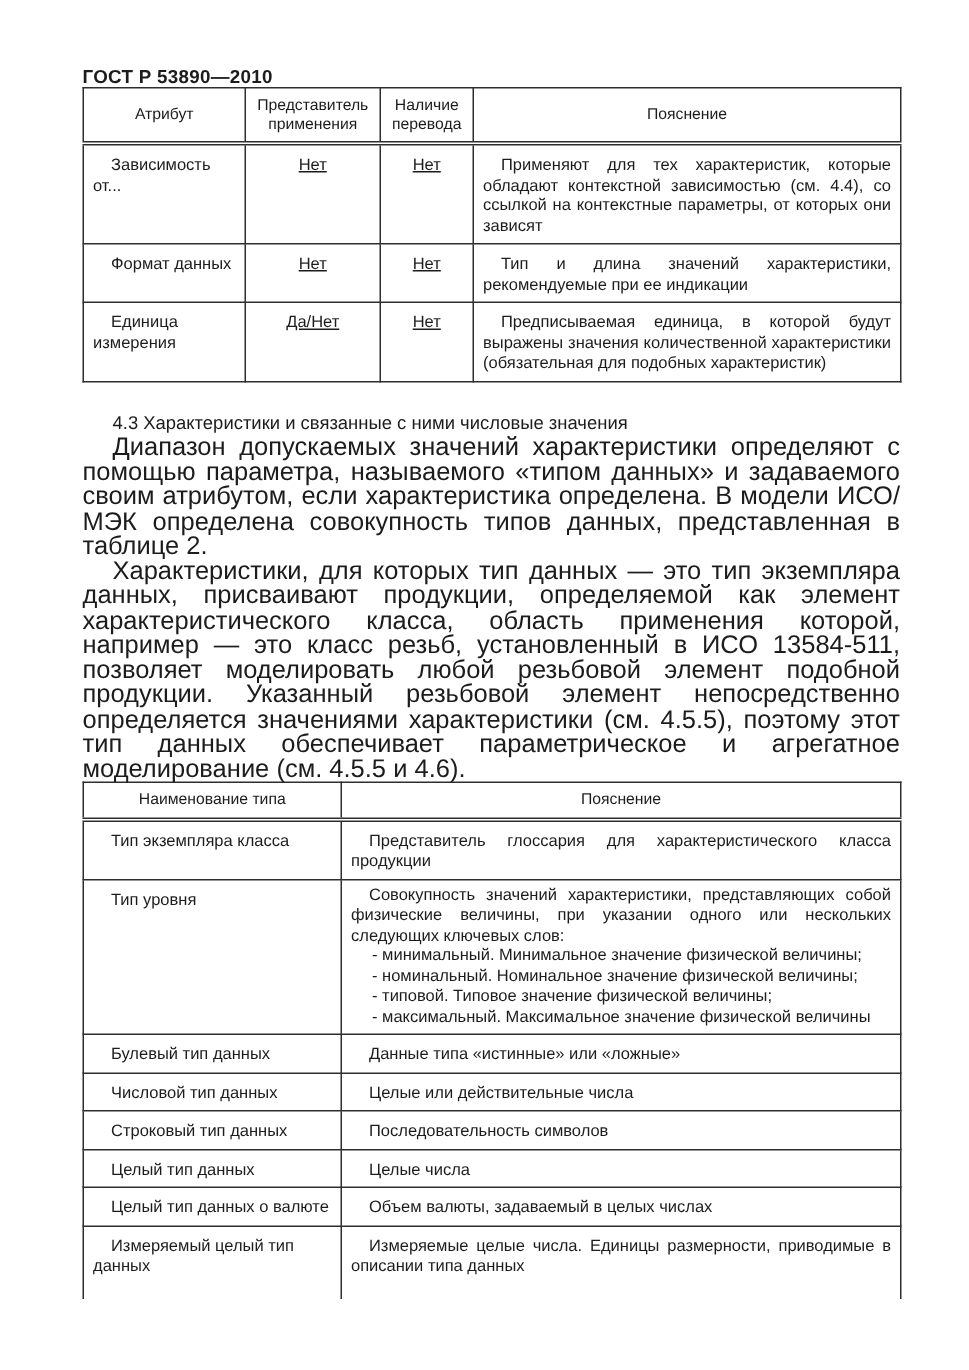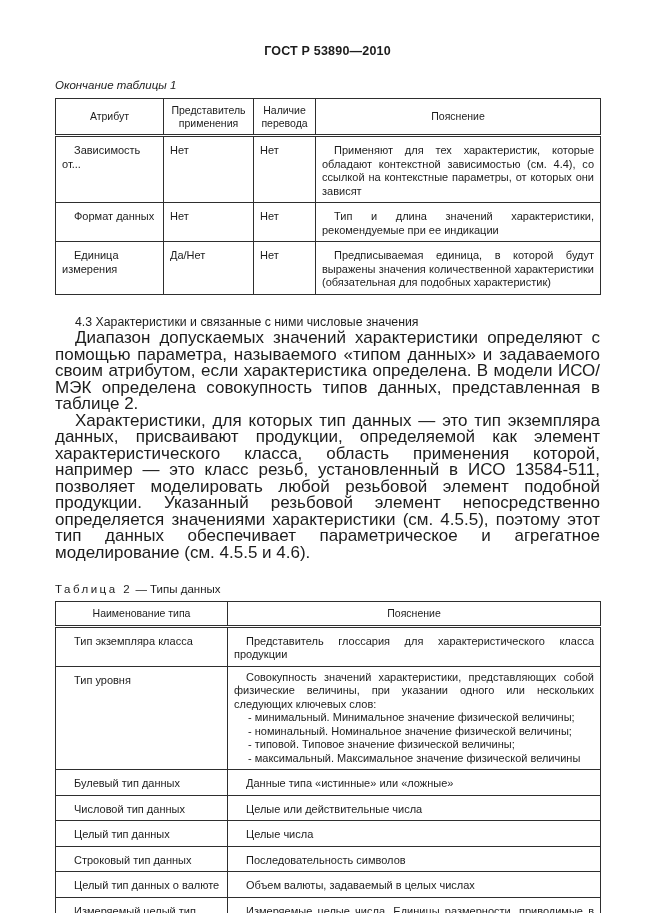--- a/index.html
+++ b/index.html
@@ -7,21 +7,21 @@
   body {
     width: 646px; height: 913px;
     background: #ffffff;
     color: #1c1c1c;
     font-family: "Liberation Sans", sans-serif;
     overflow: hidden;
   }
   .page { padding: 44px 46px 0 55px; width: 646px; }
 
   .gost-header {
-    text-align: center;
+    text-align: left;
     font-weight: bold;
     font-size: 12.5px;
     letter-spacing: 0.2px;
   }
 
   .t1-caption {
     font-style: italic;
     font-size: 11.5px;
     margin: 21px 0 7px 0;
   }
@@ -41,21 +41,21 @@
   th {
     font-weight: normal;
     text-align: center;
     vertical-align: middle;
     font-size: 10.5px;
     line-height: 12.5px;
     padding: 5px 3px;
     border-bottom: 3px double #2e2e2e;
   }
   .c-attr   { text-indent: 12px; padding-top: 7px; margin-left: 19px; }
-  .c-center { padding-top: 7px; }
+  .c-center { text-align: center; padding-top: 7px; text-decoration: underline; }
   .c-note   { text-align: justify; text-indent: 12px; padding-top: 7px; }
 
   .t1 .col-attr  { width: 108px; }
   .t1 .col-mand  { width: 90px; }
   .t1 .col-trans { width: 62px; }
   .t1 .col-note  { width: 285px; }
 
   .section-heading {
     font-weight: normal;
     font-size: 12.3px;
@@ -83,21 +83,20 @@
   .t2 .list { margin-top: 0; }
   .t2 .list-item { padding-left: 14px; }
 </style>
 </head>
 <body>
 
 <div class="page">
 
   <div class="gost-header">ГОСТ Р 53890—2010</div>
 
-  <div class="t1-caption">Окончание таблицы 1</div>
 
   <table class="t1">
     <colgroup>
       <col class="col-attr">
         <col class="col-mand">
         <col class="col-trans">
         <col class="col-note">
     </colgroup>
     <thead>
       <tr>
@@ -126,21 +125,20 @@
         <td class="c-center">Нет</td>
         <td class="c-note">Предписываемая единица, в которой будут выражены значения количественной характеристики (обязательная для подобных характеристик)</td>
       </tr>
     </tbody>
   </table>
 
   <div class="section-heading">4.3 Характеристики и связанные с ними числовые значения</div>
   <p class="para">Диапазон допускаемых значений характеристики определяют с помощью параметра, называемого «типом данных» и задаваемого своим атрибутом, если характеристика определена. В модели ИСО/МЭК определена совокупность типов данных, представленная в таблице 2.</p>
   <p class="para">Характеристики, для которых тип данных — это тип экземпляра данных, присваивают продукции, определяемой как элемент характеристического класса, область применения которой, например — это класс резьб, установленный в ИСО 13584-511, позволяет моделировать любой резьбовой элемент подобной продукции. Указанный резьбовой элемент непосредственно определяется значениями характеристики (см. 4.5.5), поэтому этот тип данных обеспечивает параметрическое и агрегатное моделирование (см. 4.5.5 и 4.6).</p>
 
-  <div class="t2-caption"><span class="sp">Таблица 2</span> <span>— Типы данных</span></div>
 
   <table class="t2">
     <colgroup>
       <col class="col-name">
         <col class="col-note">
     </colgroup>
     <thead>
       <tr>
         <th>Наименование типа</th>
         <th>Пояснение</th>
@@ -165,26 +163,26 @@
       </tr>
       <tr>
         <td class="c-attr">Булевый тип данных</td>
         <td class="c-note">Данные типа «истинные» или «ложные»</td>
       </tr>
       <tr>
         <td class="c-attr">Числовой тип данных</td>
         <td class="c-note">Целые или действительные числа</td>
       </tr>
       <tr>
+        <td class="c-attr">Строковый тип данных</td>
+        <td class="c-note">Последовательность символов</td>
+      </tr>
+      <tr>
         <td class="c-attr">Целый тип данных</td>
         <td class="c-note">Целые числа</td>
-      </tr>
-      <tr>
-        <td class="c-attr">Строковый тип данных</td>
-        <td class="c-note">Последовательность символов</td>
       </tr>
       <tr>
         <td class="c-attr">Целый тип данных о валюте</td>
         <td class="c-note">Объем валюты, задаваемый в целых числах</td>
       </tr>
       <tr>
         <td class="c-attr">Измеряемый целый тип данных</td>
         <td class="c-note">Измеряемые целые числа. Единицы размерности, приводимые в описании типа данных</td>
       </tr>
 

